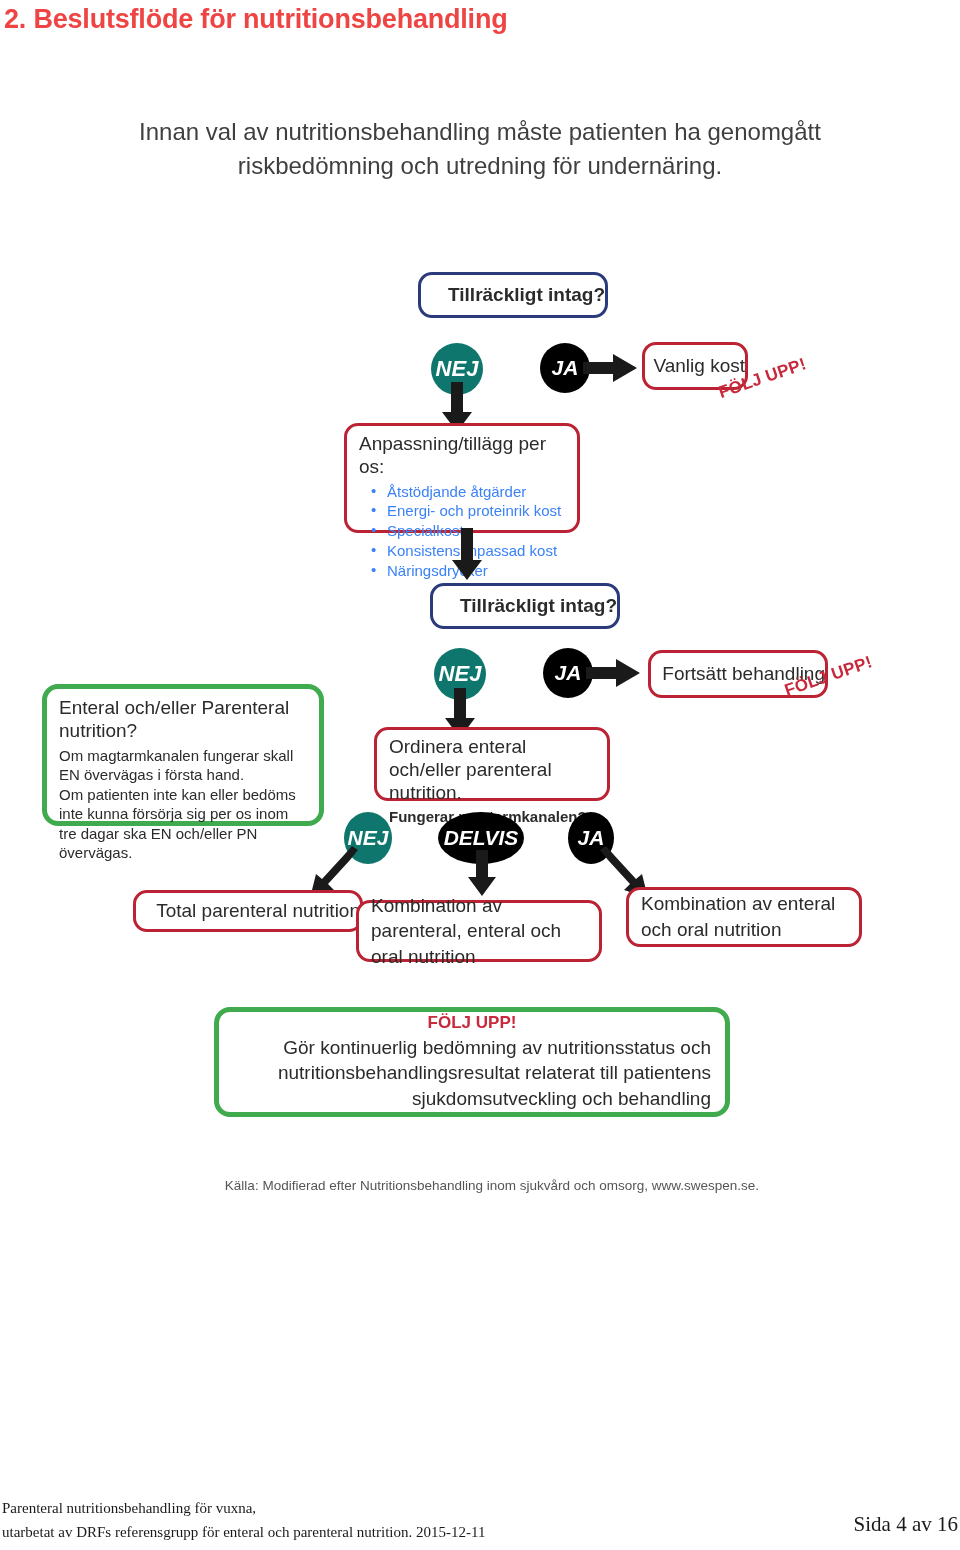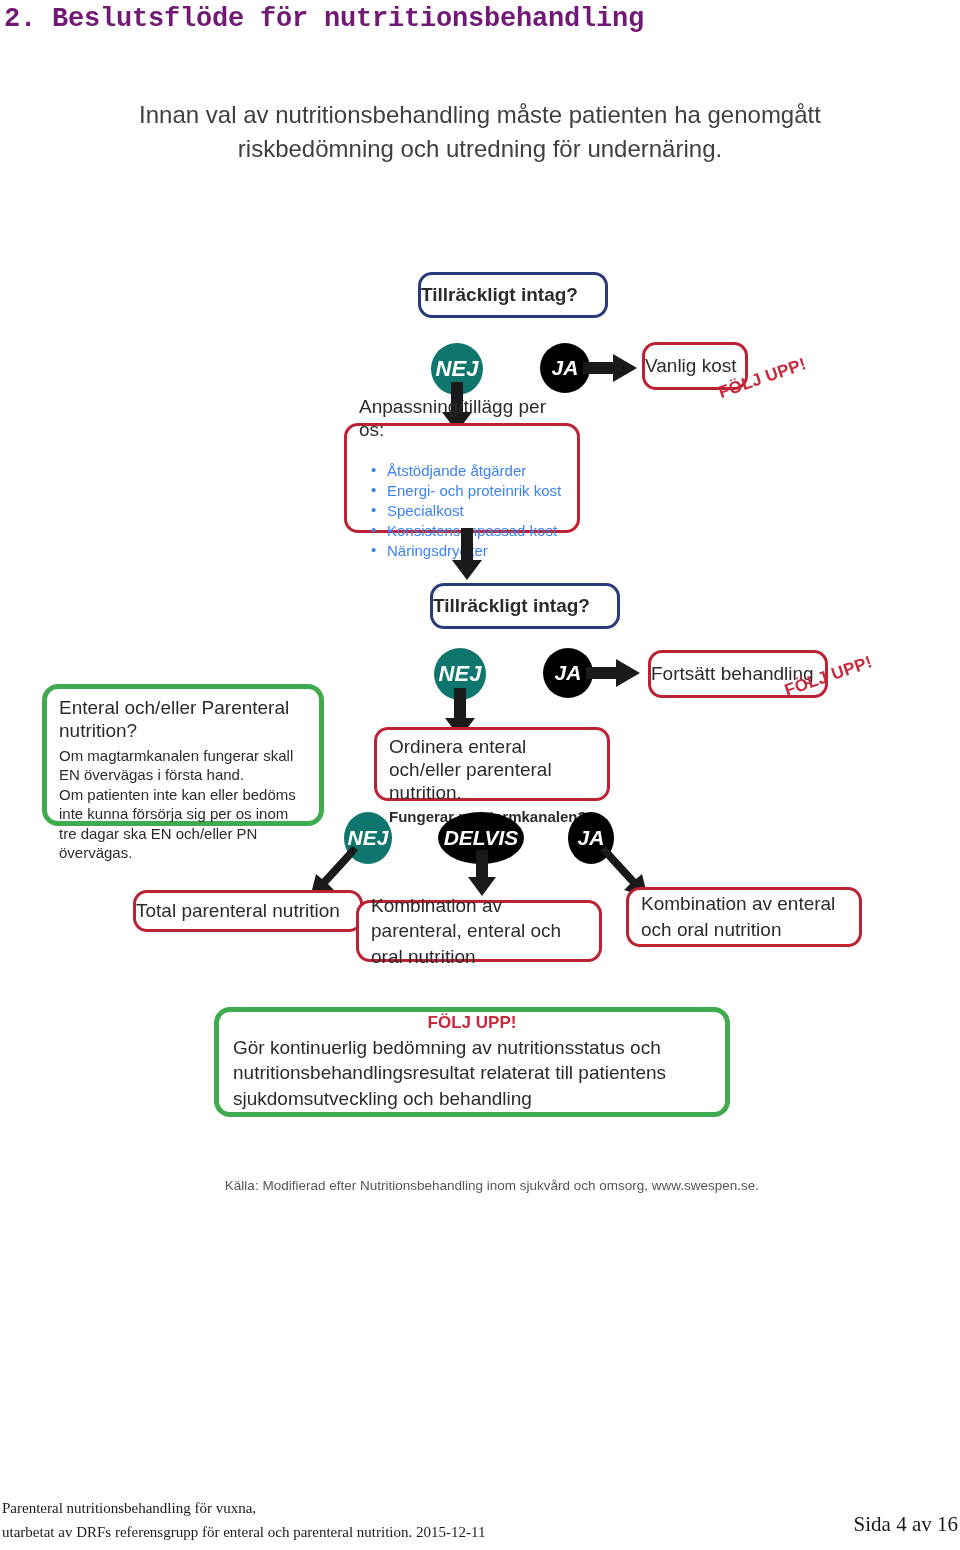--- a/index.html
+++ b/index.html
@@ -6,47 +6,47 @@
   body{
     width:960px;height:1550px;background:#ffffff;
     font-family:"Liberation Sans",sans-serif;
     position:relative;overflow:hidden;
   }
   .page{position:relative;width:960px;height:1550px;}
 
   
   .doc-title{
     position:absolute;left:4px;top:4px;
-    font-family:Liberation Mono, monospace;
-    font-weight:bold;font-size:27px;color:#701a75;
+    font-family:Liberation Sans, sans-serif;
+    font-weight:bold;font-size:27px;color:#ef4444;
     letter-spacing:-0.2px;white-space:nowrap;
   }
 
   
   .intro{
-    position:absolute;left:110px;top:98px;width:740px;
+    position:absolute;left:110px;top:115px;width:740px;
     text-align:center;font-size:24px;line-height:1.42;
     color:#3f3f3f;
   }
 
   
   .flow{position:absolute;left:0;top:250px;width:960px;height:960px;}
 
   .box{
     position:absolute;box-sizing:border-box;
     background:#ffffff;display:flex;flex-direction:column;
     justify-content:center;
   }
   .box-red{border:3px solid #bb2233;border-radius:14px;}
   .box-navy{border:3px solid #2a3a7a;border-radius:14px;}
   .box-green{border:5px solid #3faa4e;border-radius:16px;}
 
   .box-title{font-size:19px;color:#2b2b2b;line-height:1.2;}
   .box-title.bold{font-weight:bold;font-size:19px;}
-  .center{text-align:left;}
+  .center{text-align:right;}
 
   .bullets{margin:3px 0 0 0;padding:0 0 0 28px;list-style:none;}
   .bullets li{
     font-size:15px;color:#3b82f6;line-height:1.32;position:relative;
   }
   .bullets li:before{
     content:"\2022";position:absolute;left:-16px;top:-1px;font-size:15px;
   }
 
   
@@ -124,21 +124,21 @@
     </div>
 
     <div class="stamp" style="left:716px;top:134px;">FÖLJ UPP!</div>
 
     <div class="arrow" style="left:440px;top:132px;">
       <svg width="34" height="52" viewBox="0 0 34 52">
         <path d="M11 0 L23 0 L23 30 L32 30 L17 50 L2 30 L11 30 Z" fill="#1a1a1a"></path>
       </svg>
     </div>
 
-    <div class="box box-red" style="left:344px;top:173px;width:236px;height:110px;padding:7px 10px 7px 12px;justify-content:center;gap:17px;">
+    <div class="box box-red" style="left:344px;top:173px;width:236px;height:110px;padding:7px 10px 7px 12px;justify-content:flex-start;">
       <div class="box-title">Anpassning/tillägg per os:</div>
       <ul class="bullets">
         <li>Åtstödjande åtgärder</li>
         <li>Energi- och proteinrik kost</li>
         <li>Specialkost</li>
         <li>Konsistensanpassad kost</li>
         <li>Näringsdrycker</li>
       </ul>
     </div>
 

